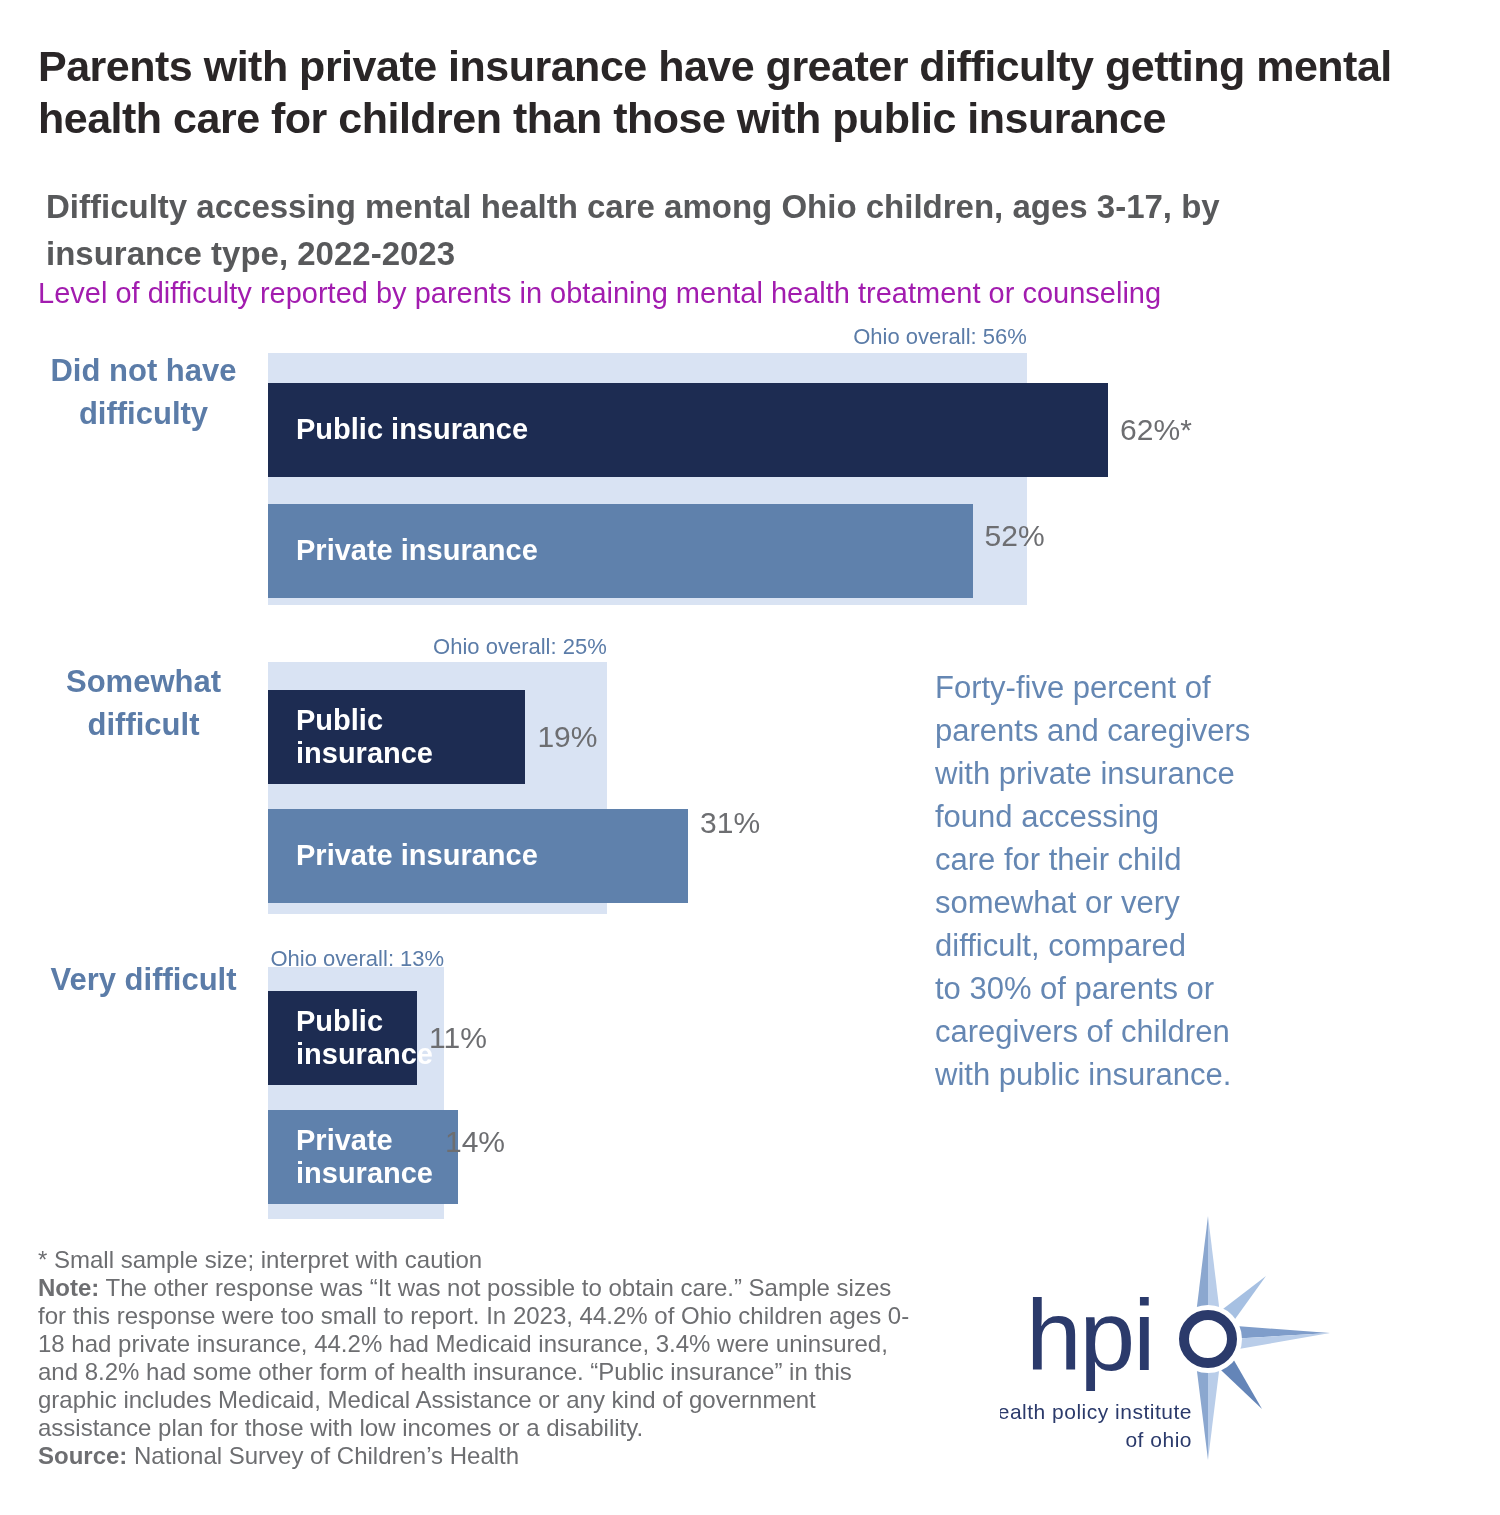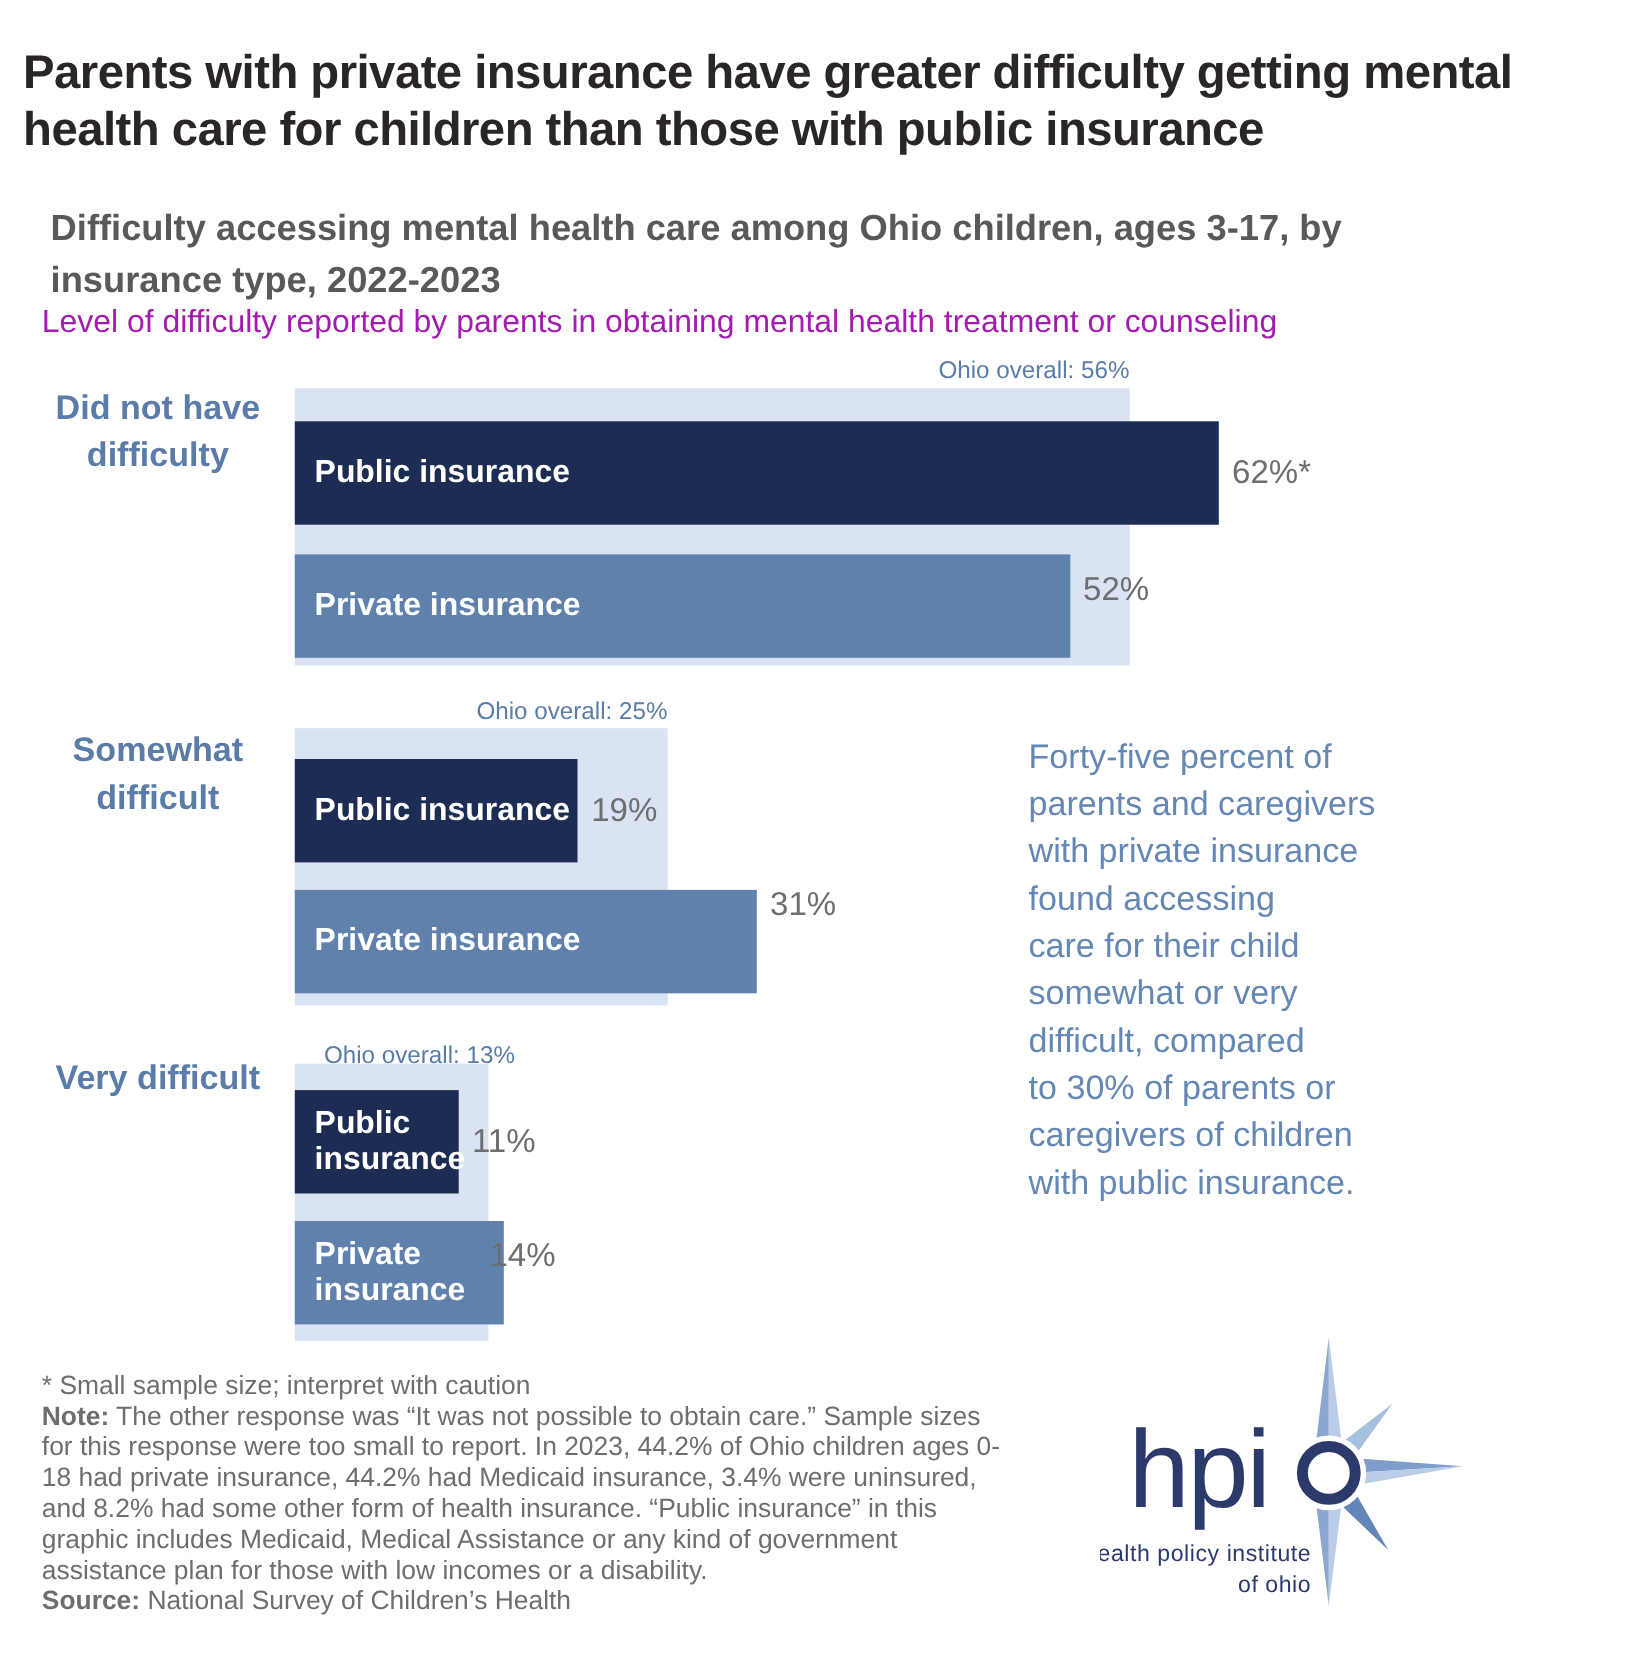--- a/index.html
+++ b/index.html
@@ -1,21 +1,21 @@
 <!DOCTYPE html>
 <html><head>
 <meta charset="utf-8">
 <style>
   html,body { margin:0; padding:0; background:#ffffff; }
   .canvas {
     position:relative; width:1500px; height:1515px; background:#ffffff;
     font-family:"Liberation Sans", sans-serif; overflow:hidden;
   }
   .title {
-    position:absolute; left:21px; top:40px; width:1445px;
+    position:absolute; left:38px; top:40px; width:1445px;
     font-size:43px; font-weight:bold; color:#2A2627; line-height:1.22;
     letter-spacing:-0.5px;
   }
   .subtitle {
     position:absolute; left:46px; top:184px; width:1330px;
     font-size:33px; font-weight:bold; color:#58595B; line-height:1.42;
   }
   .desc {
     position:absolute; left:38px; top:277px; width:1400px;
     font-size:29px; color:#a21caf;
@@ -26,21 +26,21 @@
     white-space:pre-line;
   }
   .overall-label {
     position:absolute; left:268px; text-align:right; white-space:nowrap;
     font-size:22px; color:#5B7CA8;
   }
   .bg-bar { position:absolute; left:268px; height:252px; background:#D9E3F3; }
   .bar { position:absolute; left:268px; height:94px; display:flex; align-items:center; }
   .bar.navy  { background:#1D2C52; }
   .bar.steel { background:#5F81AC;margin-top:15px; }
-  .bar-label { color:#ffffff; font-weight:bold; font-size:29px; padding-left:18px; line-height:1.15; }
+  .bar-label { color:#ffffff; font-weight:bold; font-size:29px; padding-left:28px; line-height:1.15; }
   .value {
     position:absolute; height:94px; display:flex; align-items:center;
     font-size:30px; color:#6D6E71; white-space:nowrap;
   }
   .callout {
     position:absolute; left:935px; top:666px; width:430px;
     font-size:31px; line-height:43px; color:#6587B3; white-space:pre-line;
   }
   .footnotes {
     position:absolute; left:38px; top:1246px; width:880px;
@@ -80,21 +80,21 @@
   <div class="bar navy" style="top: 690px; width: 257.45px;">
     <span class="bar-label">Public insurance</span>
   </div>
   <div class="value" style="top: 690px; left: 537.45px;">19%</div>
   <div class="bar steel" style="top: 794px; width: 420.05px;">
     <span class="bar-label">Private insurance</span>
   </div>
   <div class="value" style="top: 776px; left: 700.05px; text-align: center;">31%</div>
 
   <div class="cat-label" style="top:959px">Very difficult</div>
-  <div class="overall-label" style="top: 946px; width: 176.15px; margin-left: 24px;">Ohio overall: 13%</div>
+  <div class="overall-label" style="top: 946px; width: 176.15px;">Ohio overall: 13%</div>
   <div class="bg-bar" style="top: 967px; width: 176.15px;"></div>
   <div class="bar navy" style="top: 991px; width: 149.05px;">
     <span class="bar-label">Public insurance</span>
   </div>
   <div class="value" style="top: 991px; left: 429.05px;">11%</div>
   <div class="bar steel" style="top: 1095px; width: 189.7px;">
     <span class="bar-label">Private insurance</span>
   </div>
   <div class="value" style="top: 1095px; left: 445px;">14%</div>
 

